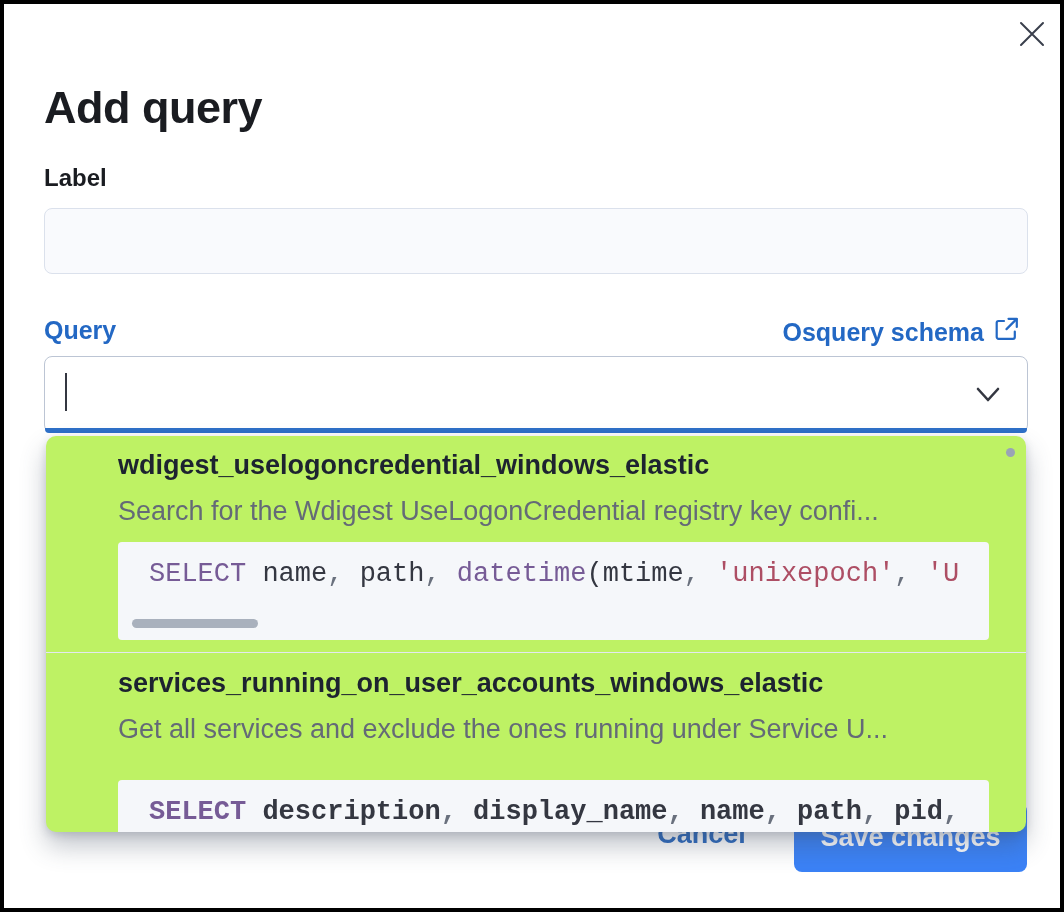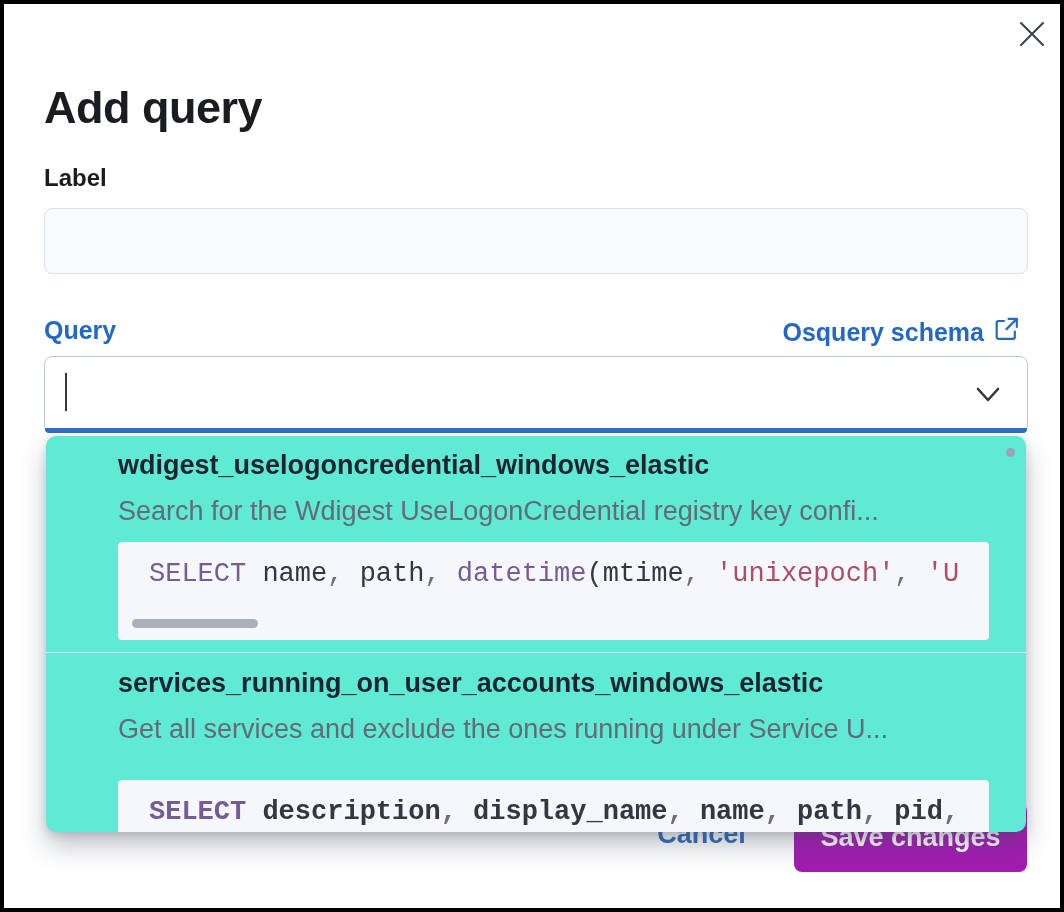--- a/index.html
+++ b/index.html
@@ -150,38 +150,38 @@
     cursor: pointer;
     z-index: 1;
     font-family: "Liberation Sans", sans-serif;
   }
   .save-btn {
     position: absolute;
     left: 790px;
     top: 799px;
     width: 233px;
     height: 69px;
-    background: #a21caf;
+    background: #3b82f6;
     border: none;
     border-radius: 8px;
     color: #ffffff;
     font-size: 27px;
     font-weight: 700;
     cursor: pointer;
     z-index: 1;
     font-family: "Liberation Sans", sans-serif;
   }
   
   .dropdown-panel {
     position: absolute;
     left: 42px;
     top: 432px;
     width: 980px;
     height: 396px;
-    background: #5eead4;
+    background: #bef264;
     border-radius: 10px;
     box-shadow: 0 14px 26px rgba(62, 74, 94, 0.32), 0 3px 8px rgba(62, 74, 94, 0.18);
     overflow: hidden;
     z-index: 5;
   }
   .vscroll-dot {
     position: absolute;
     right: 11px;
     top: 12px;
     width: 9px;

